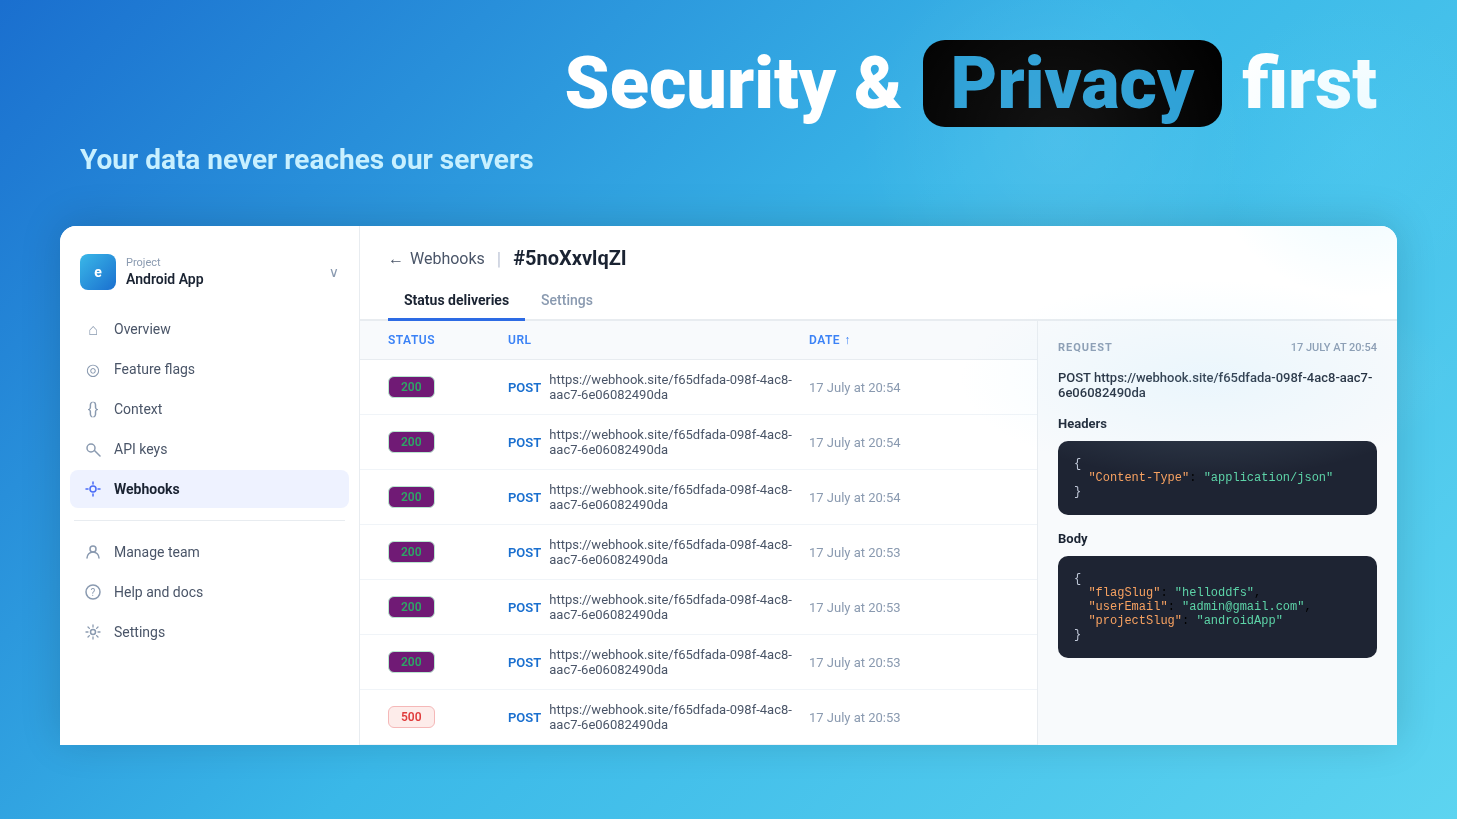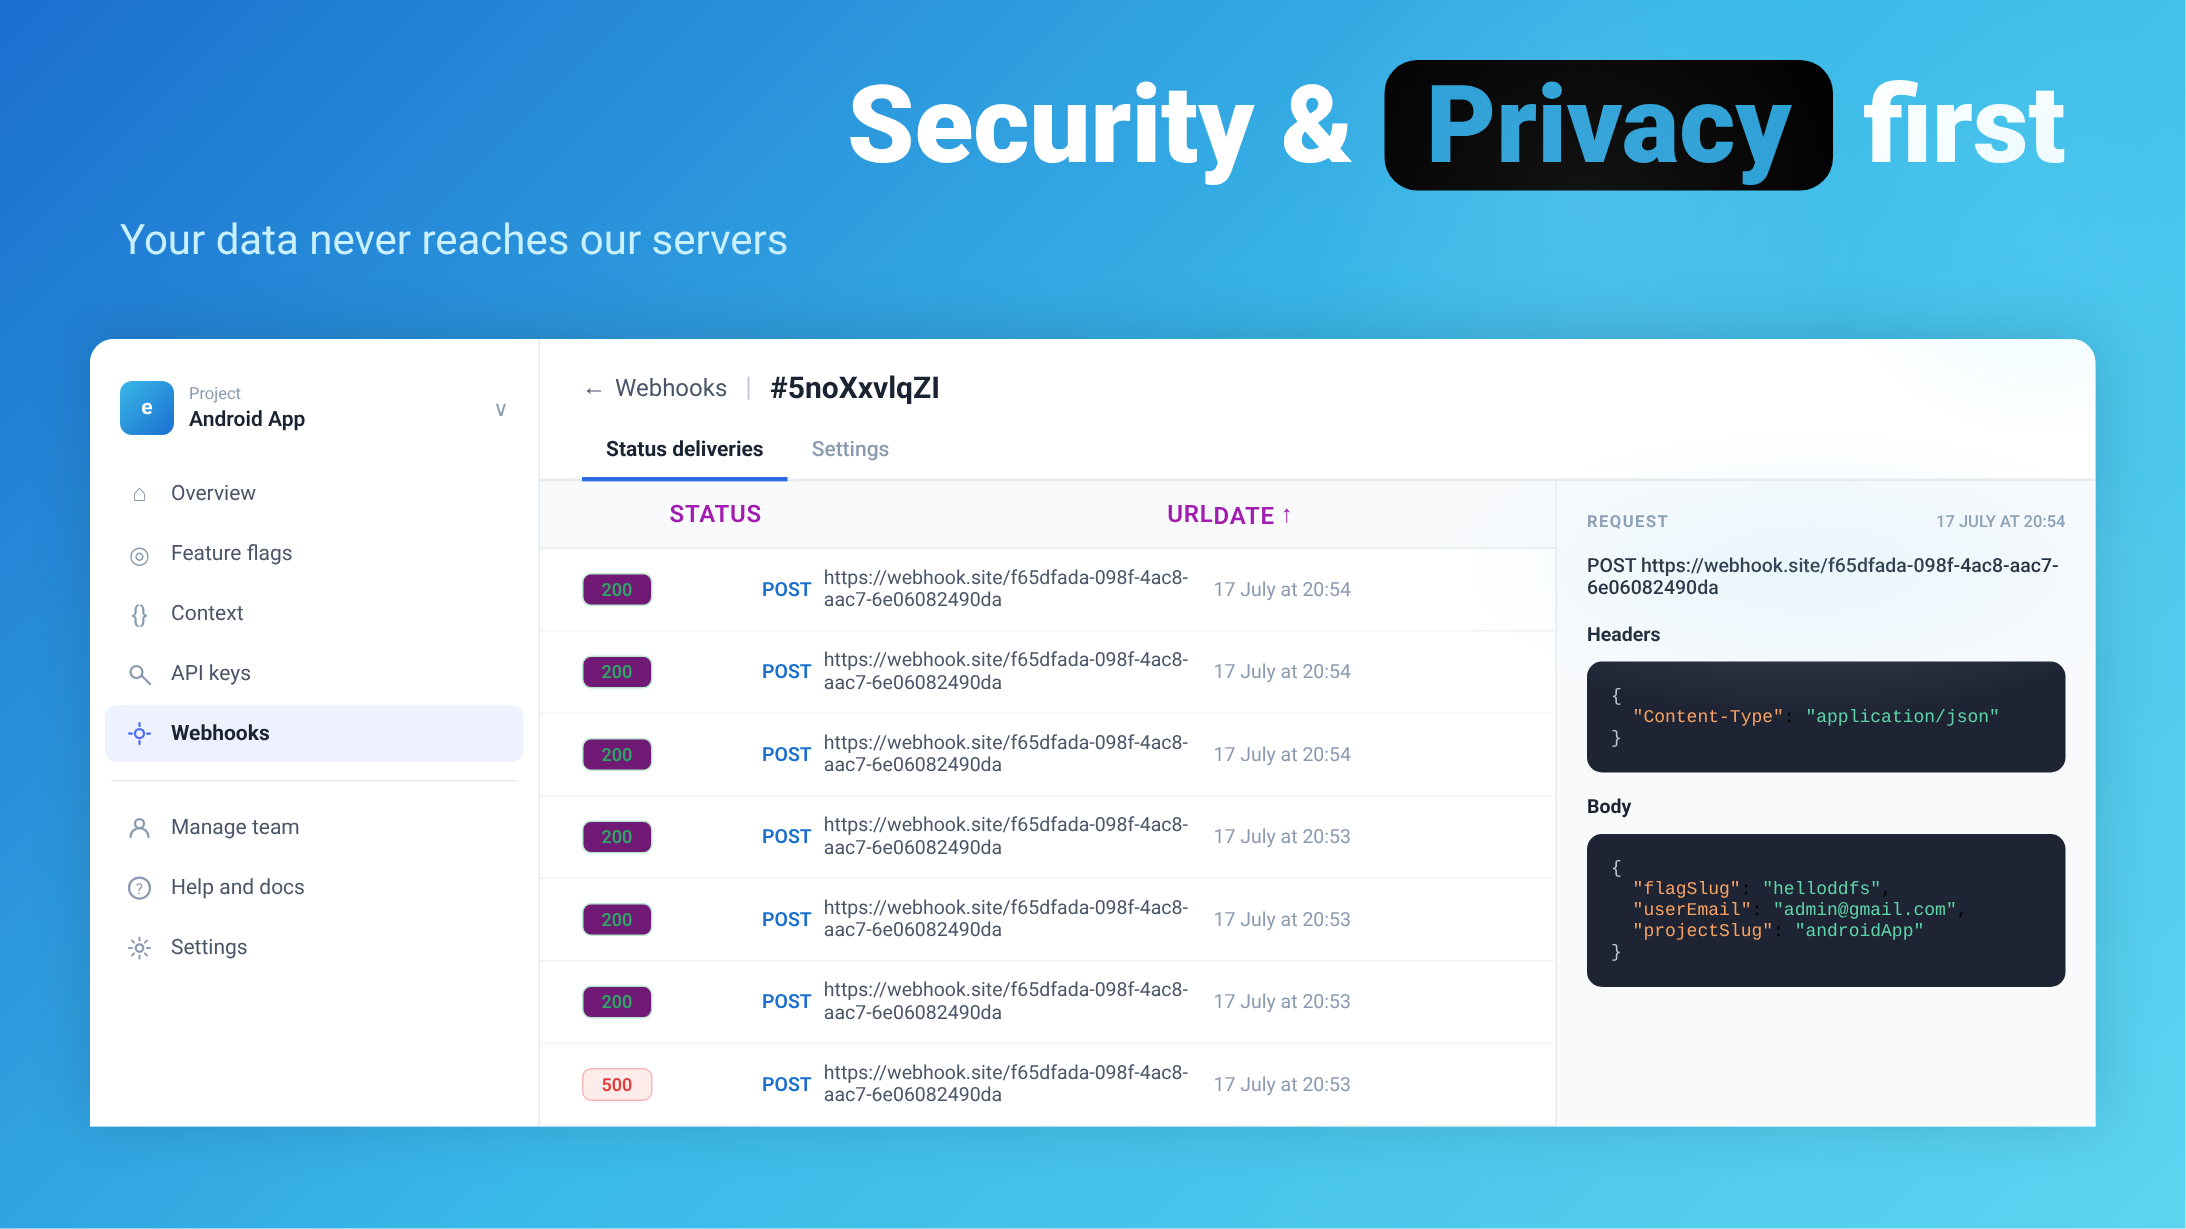--- a/index.html
+++ b/index.html
@@ -30,21 +30,21 @@
     }
     .hero-title .privacy-badge {
       background: #000000;
       color: #2a9fd6;
       border-radius: 22px;
       padding: 4px 28px;
       display: inline-block;
     }
     .hero-subtitle {
       font-size: 28px;
-      font-weight: 400;
+      font-weight: 700;
       color: #c8f0ff;
       margin-bottom: 30px;
     }
 
     
     .app-window {
       background: #f5f7fa;
       border-radius: 16px 16px 0 0;
       margin: 0 60px;
       display: flex;
@@ -209,26 +209,25 @@
       overflow: hidden;
     }
     .table-header {
       display: grid;
       grid-template-columns: 120px 1fr 200px;
       padding: 12px 28px;
       background: #f8fafc;
       border-bottom: 1px solid #e8ecf0;
     }
     .table-header-cell {
-      font-size: 16px;
+      font-size: 12px;
       font-weight: 600;
-      color: #a21caf;
+      color: #3b82f6;
       text-transform: uppercase;
       letter-spacing: 0.5px;
-      text-align: right;
     }
     .table-header-cell.with-sort {
       display: flex;
       align-items: center;
       gap: 4px;
     }
     .table-row {
       display: grid;
       grid-template-columns: 120px 1fr 200px;
       padding: 12px 28px;

